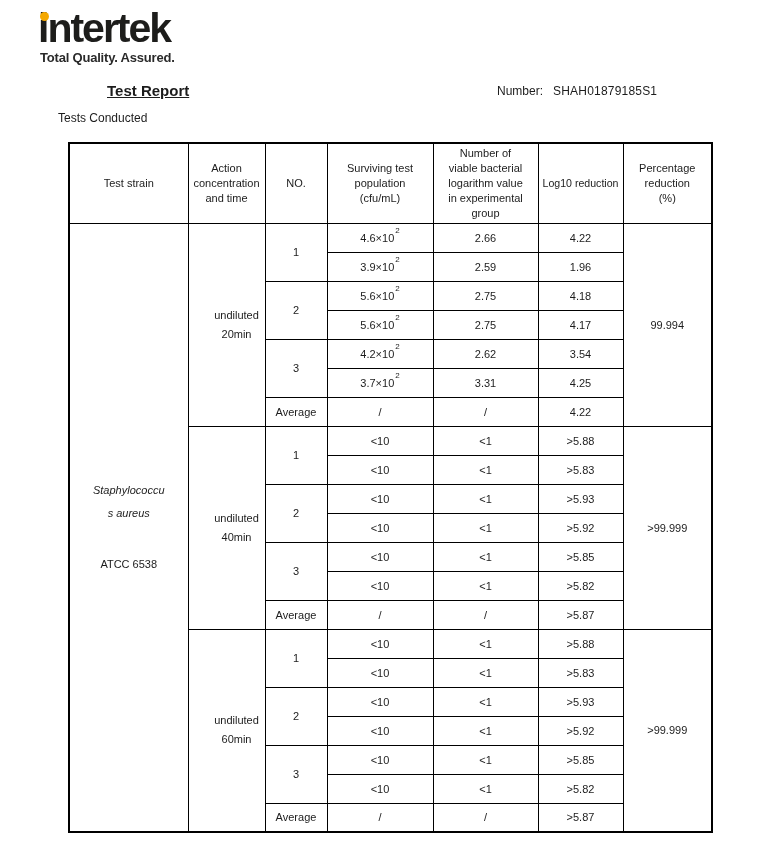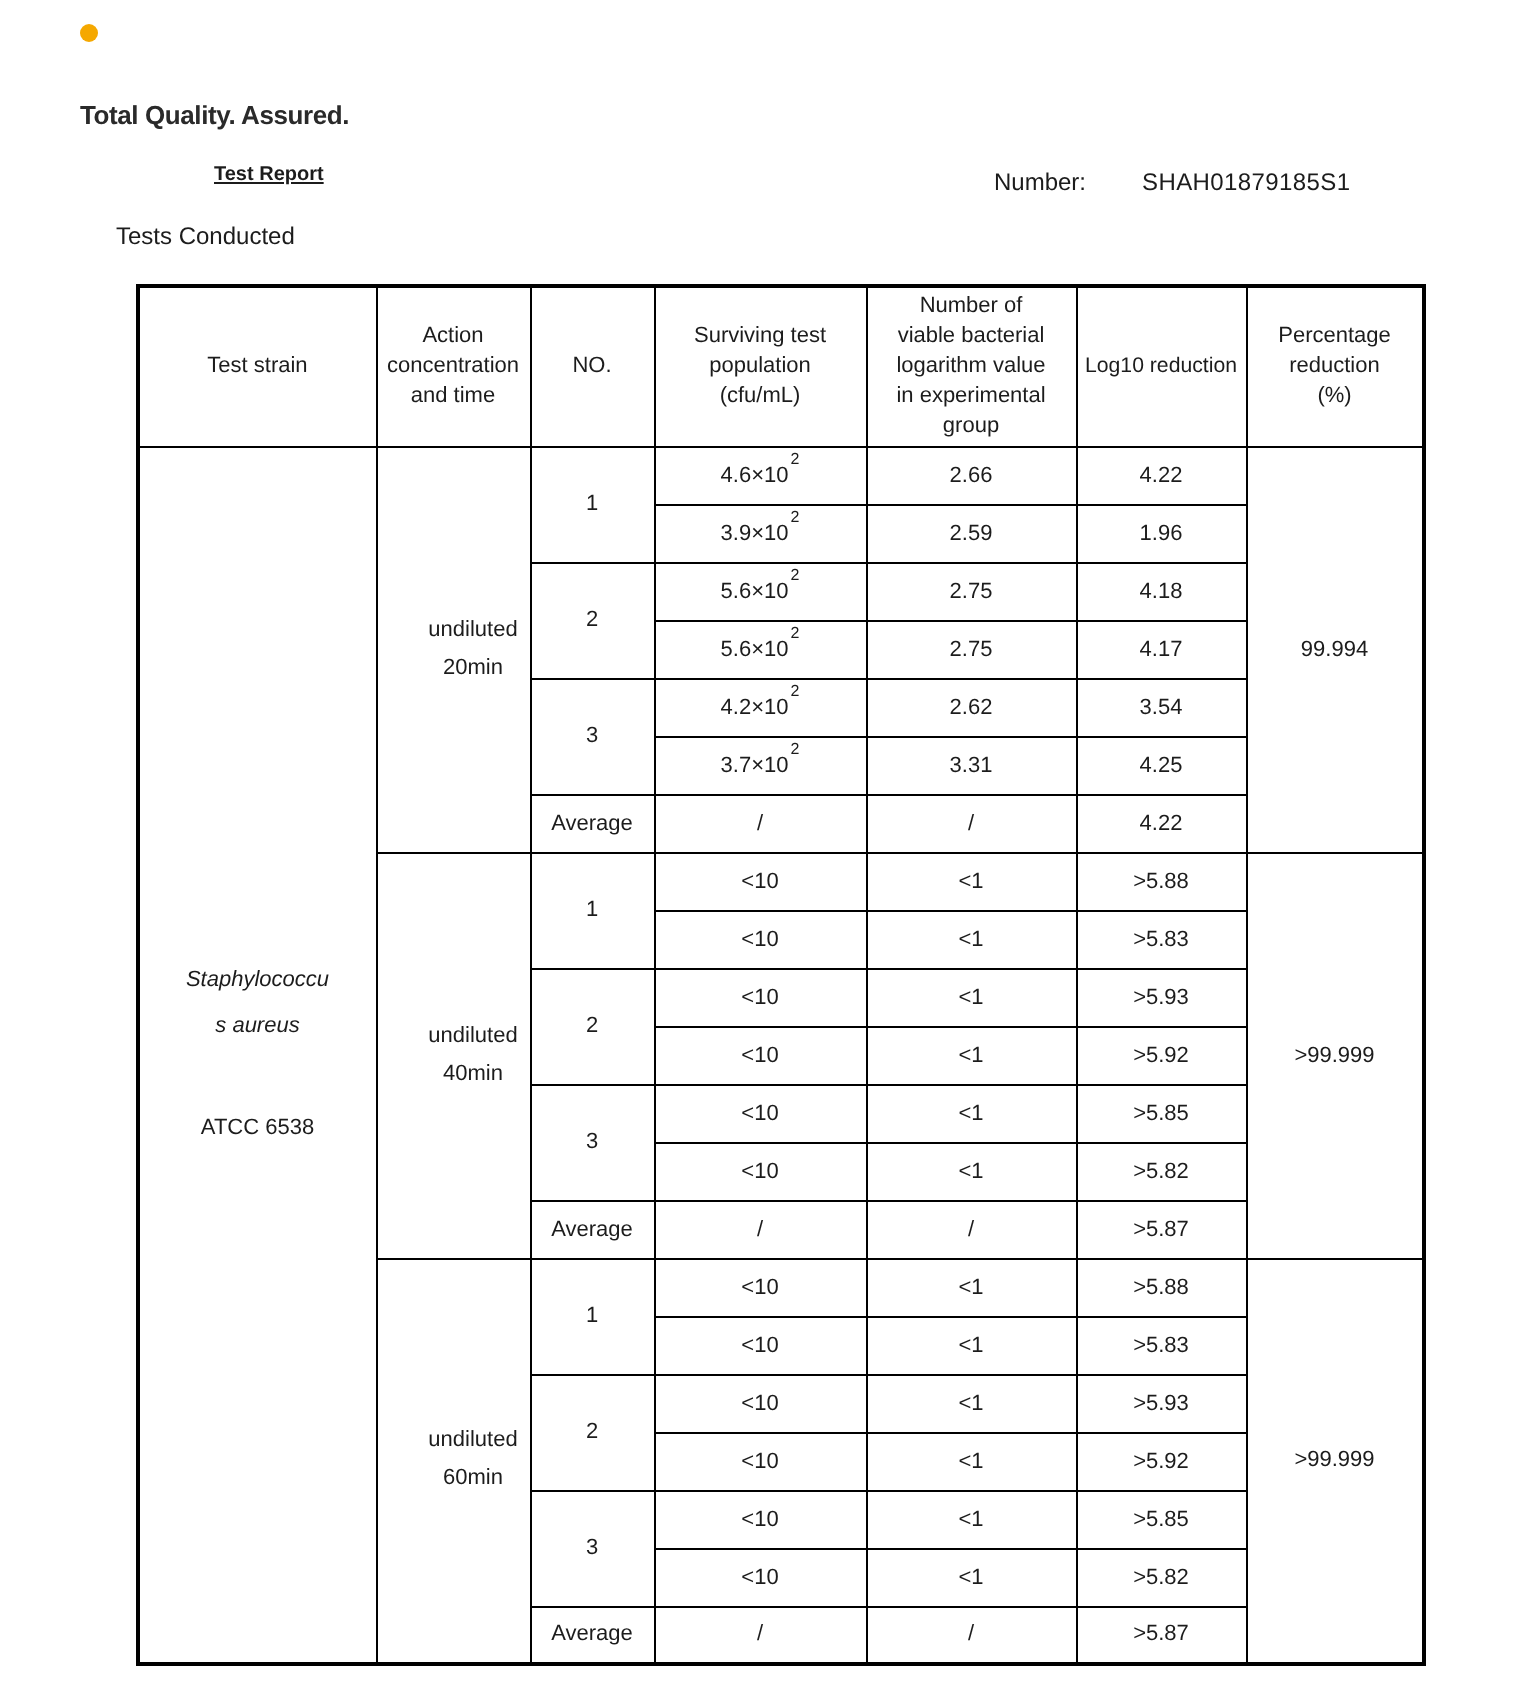--- a/index.html
+++ b/index.html
@@ -23,24 +23,24 @@
     position: absolute; left: 2px; top: 8px;
     width: 9px; height: 9px; border-radius: 50%;
     background: #f5a800;
   }
   .tagline {
     position: absolute; left: 40px; top: 50px;
     font-size: 13px; font-weight: bold; color: #2a2a2a; letter-spacing: -0.2px;
   }
   .title {
     position: absolute; left: 107px; top: 82px;
-    font-size: 10px; font-weight: bold; text-decoration: underline;
+    font-size: 15px; font-weight: bold; text-decoration: underline;
   }
   .number-row { position: absolute; left: 497px; top: 84px; font-size: 12px; }
-  .number-value { margin-left: 28px; letter-spacing: 0.2px; }
+  .number-value { margin-left: 10px; letter-spacing: 0.2px; }
   .tests-conducted { position: absolute; left: 58px; top: 111px; font-size: 12px; }
 
   
   table.results {
     position: absolute; left: 68px; top: 142px;
     border-collapse: collapse; table-layout: fixed;
     border: 2px solid #000;
   }
   .results th, .results td {
     border: 1px solid #000;
@@ -57,20 +57,21 @@
   .strain-name { font-style: italic; white-space: pre-line; line-height: 23px; }
   .strain-code { line-height: 23px; margin-top: 28px; }
   sup.exp { font-size: 8px; position: relative; top: -4px; margin-left: 1px; line-height: 0; }
 </style>
 </head>
 <body>
 
 <div class="page">
 
   <div class="logo">
+    <span class="logo-text">intertek</span>
     <span class="logo-dot"></span>
   </div>
   <div class="tagline">Total Quality. Assured.</div>
 
   <div class="title">Test Report</div>
 
   <div class="number-row">
     <span>Number:</span><span class="number-value">SHAH01879185S1</span>
   </div>
 

